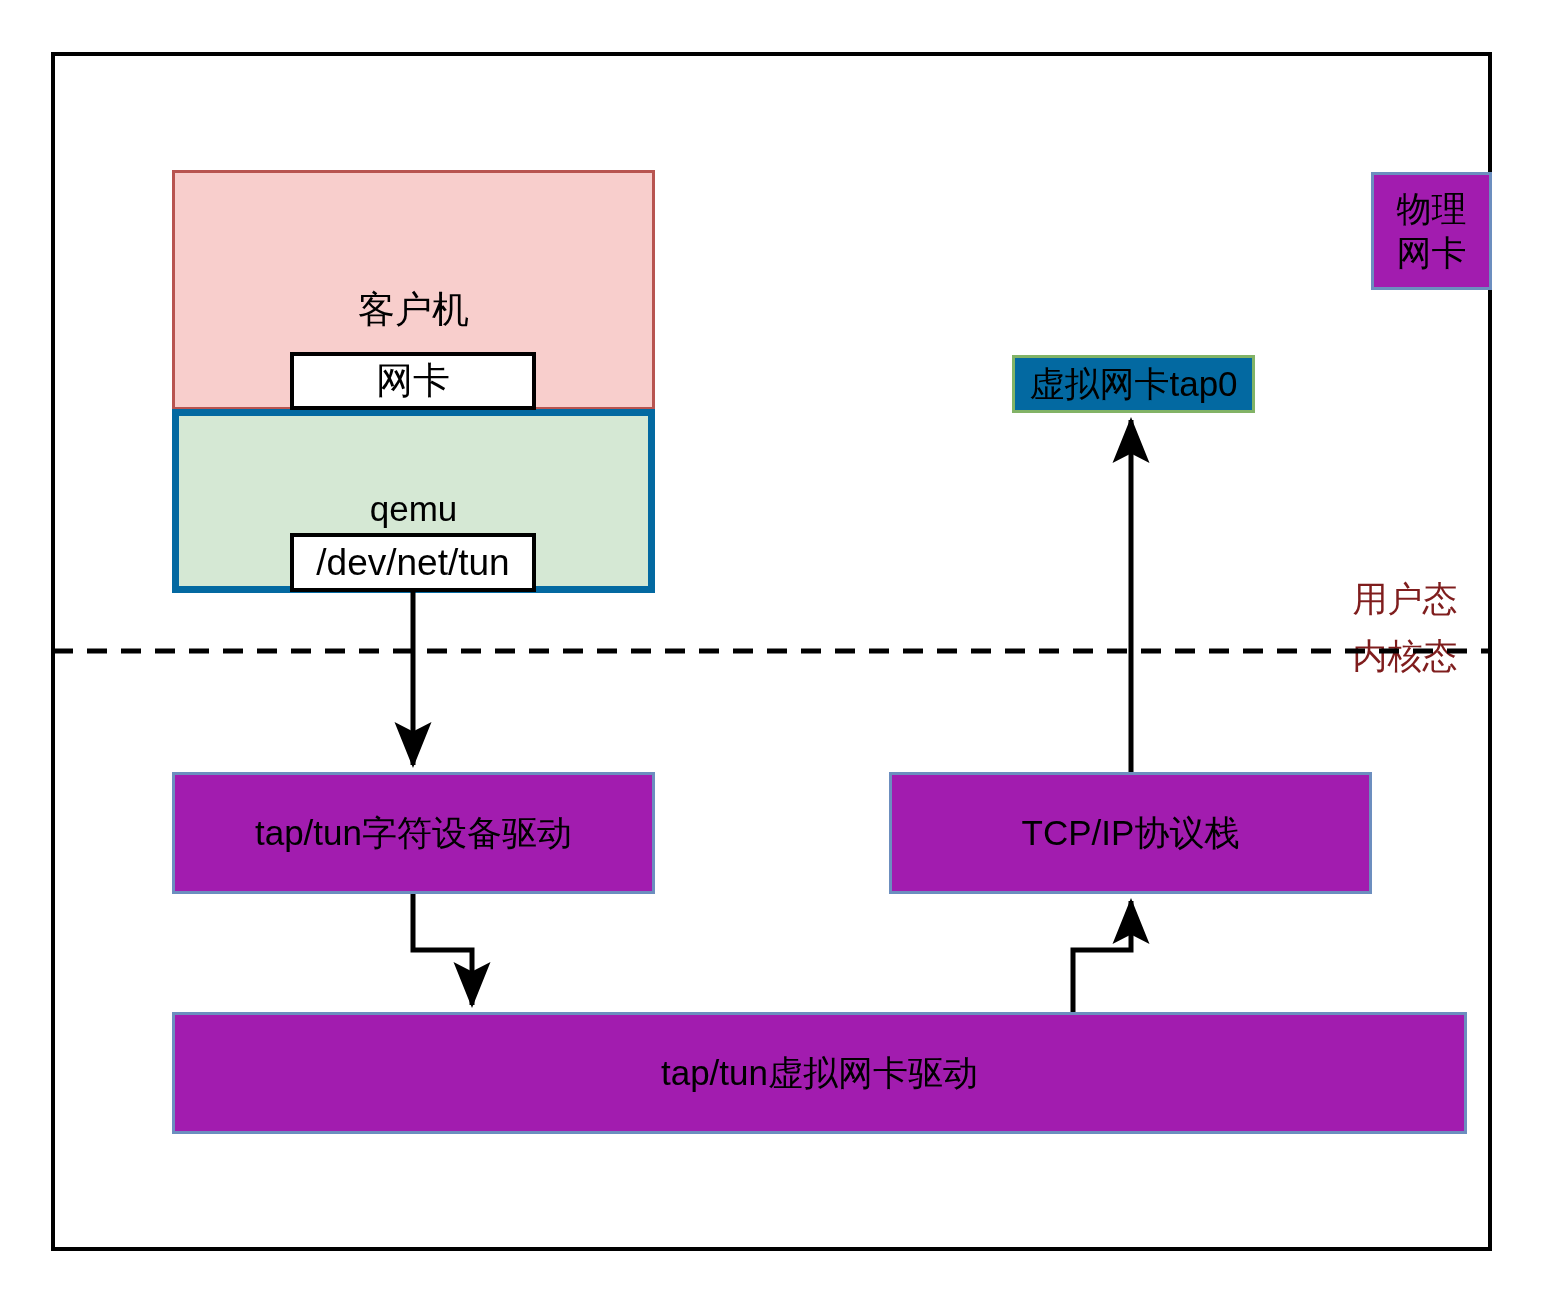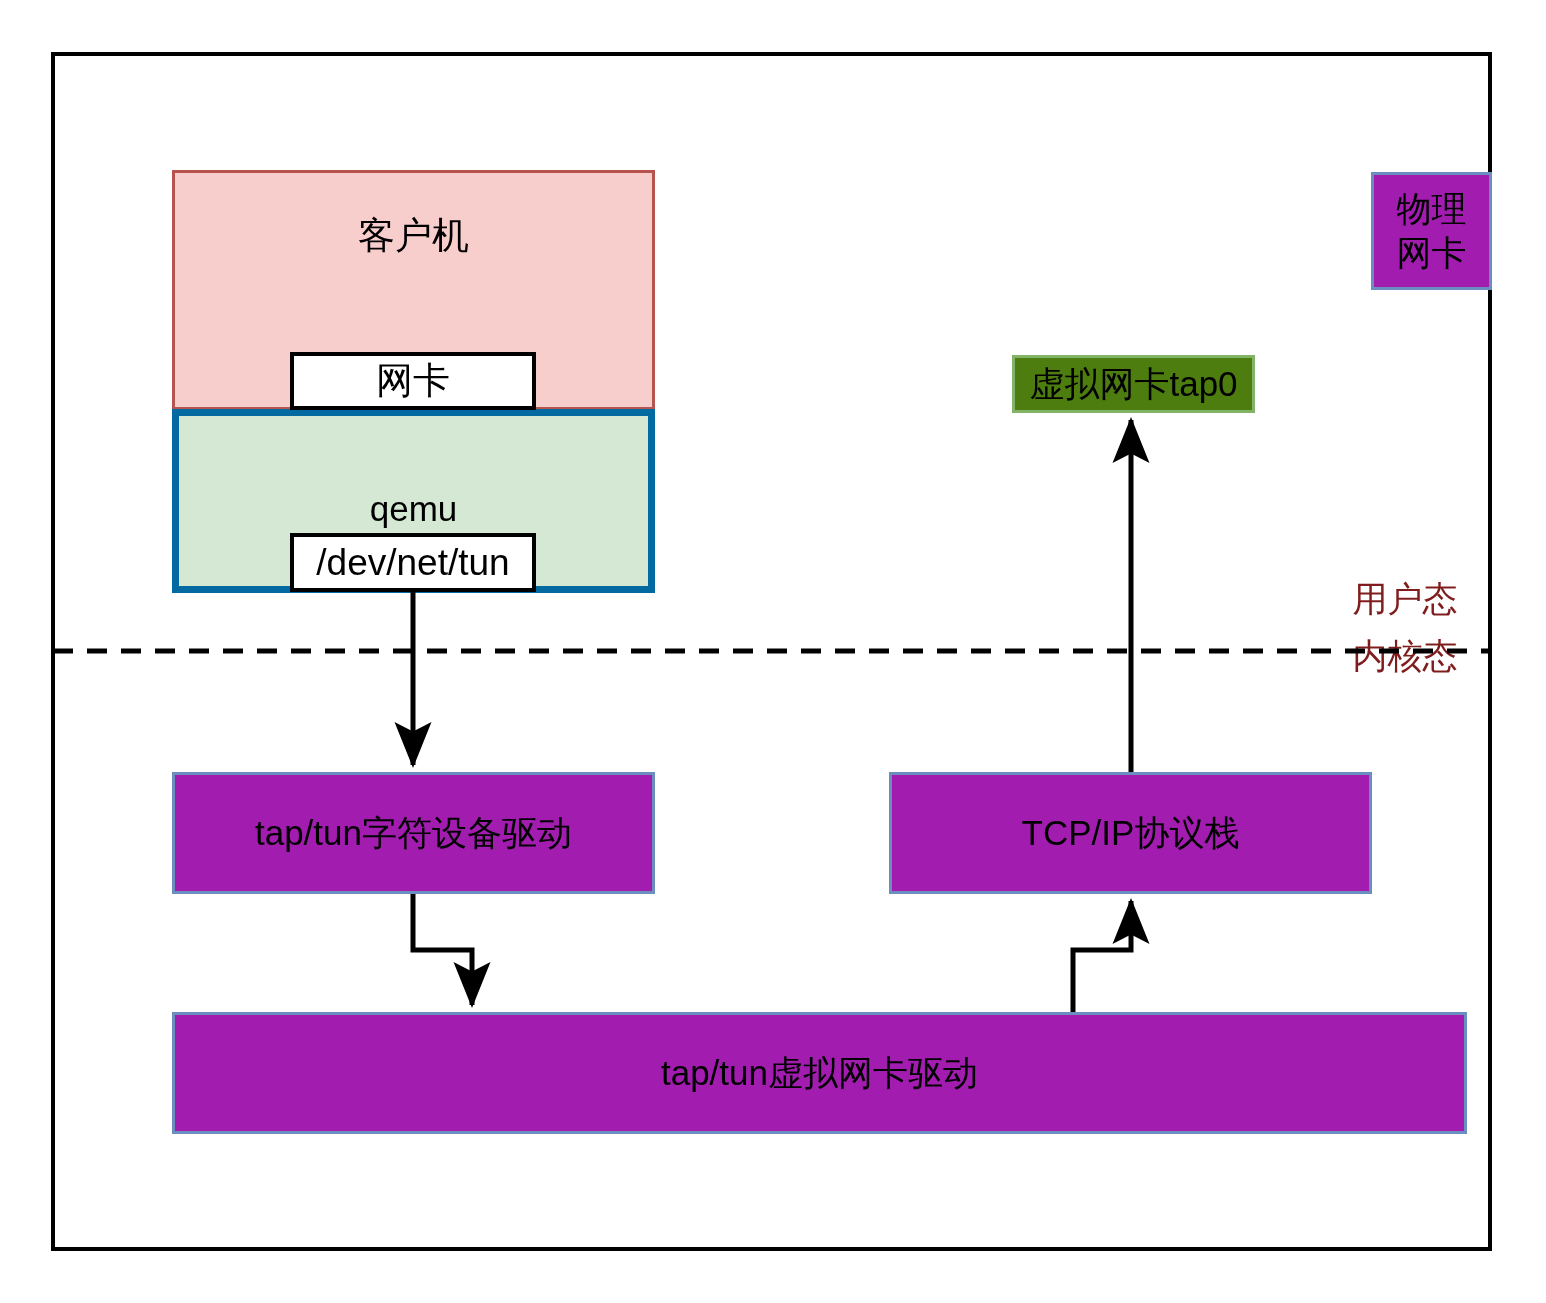--- a/index.html
+++ b/index.html
@@ -35,42 +35,42 @@
     align-items: center;
     justify-content: center;
     text-align: center;
     line-height: 1.22;
     color: #000000;
   }
   .guest-box {
     background: #f8cecc;
     border: 3px solid #b85450;
     font-size: 37px;
-    align-items: flex-start;
+    align-items: center;
     padding-top: 40px;
   }
   .qemu-box {
     background: #d5e8d4;
     border: 7px solid #0369a1;
     font-size: 35px;
     align-items: flex-start;
     padding-top: 72px;
   }
   .white-box {
     background: #ffffff;
     border: 4px solid #000000;
     font-size: 37px;
   }
   .blue-box {
     background: #a21caf;
     border: 3px solid #6c8ebf;
     font-size: 35px;
   }
   .green-small-box {
-    background: #4d7c0f;
+    background: #0369a1;
     border: 3px solid #82b366;
     font-size: 35px;
   }
   .plain-label {
     font-size: 35px;
     color: #7f1d1d;
     display: flex;
     align-items: center;
     justify-content: center;
     white-space: pre-line;

